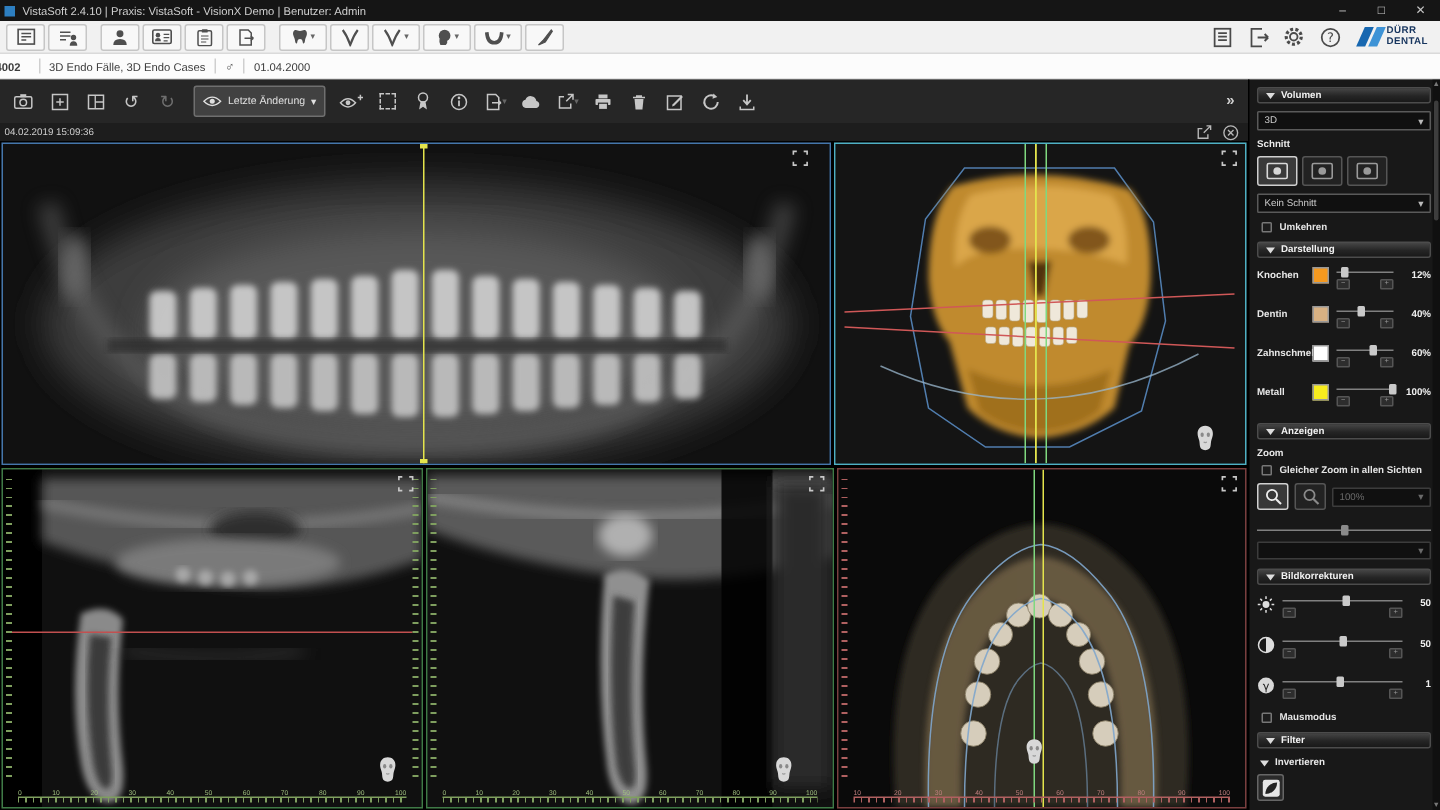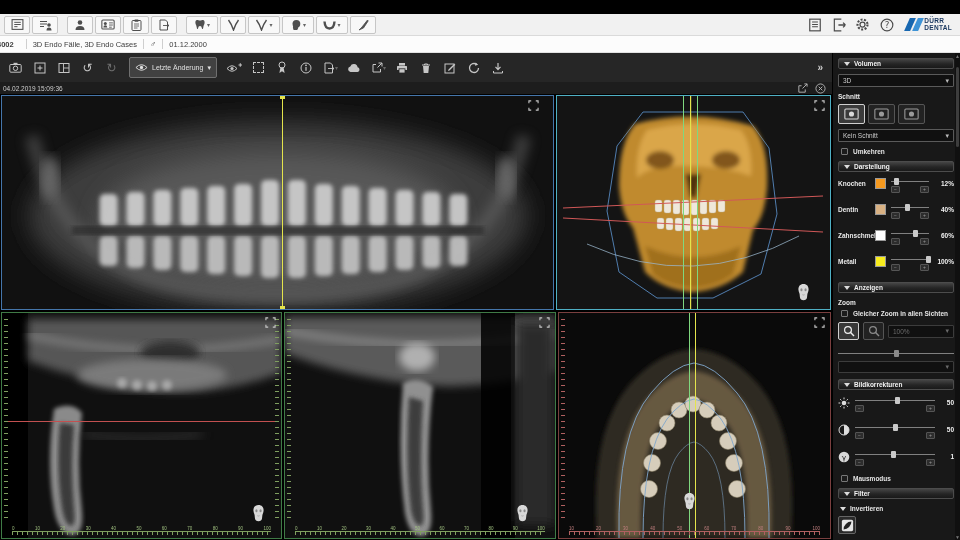--- a/index.html
+++ b/index.html
@@ -308,20 +308,29 @@
       </symbol>
     <symbol id="invert" viewBox="0 0 12 12">
         <rect x=".8" y=".8" width="10.4" height="10.4" rx="1.5" fill="#e6e6e6"></rect>
         <path d="M9.6 2.4 A7.2 7.2 0 0 0 2.4 9.6 A7.2 7.2 0 0 0 9.6 2.4 Z" fill="#222"></path>
       </symbol>
   </defs>
 </svg>
 
 <div class="app">
 
+  <div class="titlebar">
+    <span class="appicon"></span>
+    <span>VistaSoft 2.4.10 | Praxis: VistaSoft - VisionX Demo | Benutzer: Admin</span>
+    <span class="winctl">
+      <span>–</span>
+      <span>□</span>
+      <span>✕</span>
+    </span>
+  </div>
 
   <div class="toolbar">
     <span class="tbtn">
         <svg width="13" height="13">
           <use href="#worklist"></use>
         </svg>
       </span>
     <span class="tbtn">
         <svg width="13" height="12">
           <use href="#listp"></use>
@@ -418,21 +427,21 @@
     </span>
   </div>
 
   <div class="patientbar">
     <span class="pid">4002</span>
     <span class="psep"></span>
     <span>3D Endo Fälle, 3D Endo Cases</span>
     <span class="psep"></span>
     <span class="gender">♂</span>
     <span class="psep"></span>
-    <span>01.12.2000</span>
+    <span>01.04.2000</span>
   </div>
 
   <div class="viewbar">
     <span class="vbtn">
         <svg width="13" height="11">
           <use href="#cam"></use>
         </svg>
       </span>
     <span class="vbtn">
         <svg width="12" height="12">

